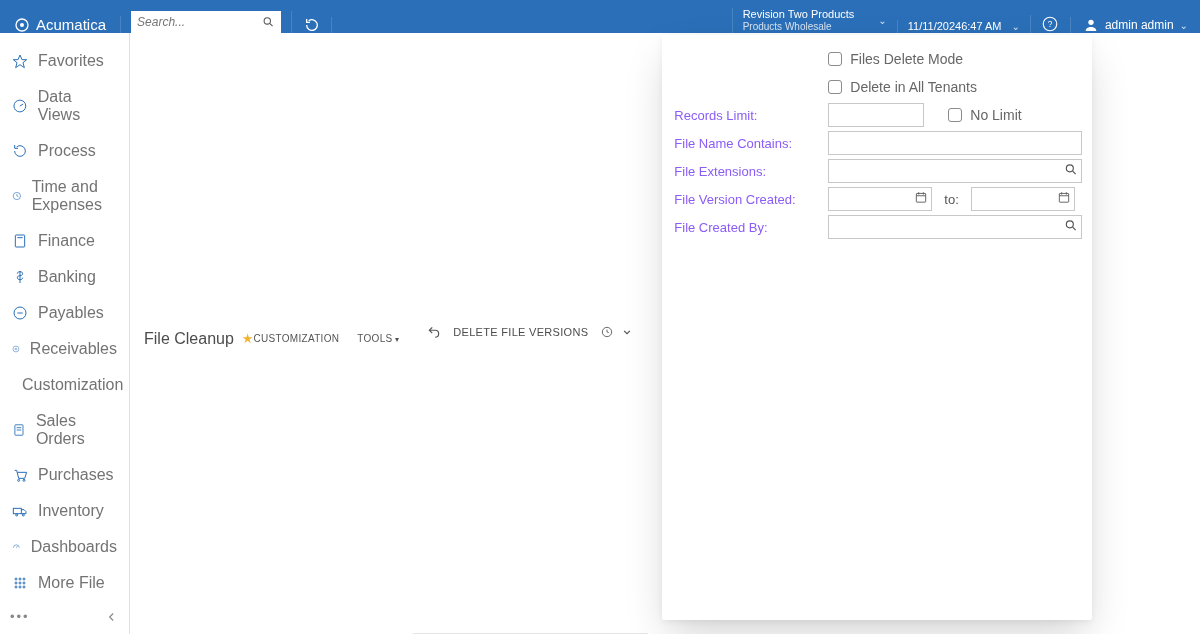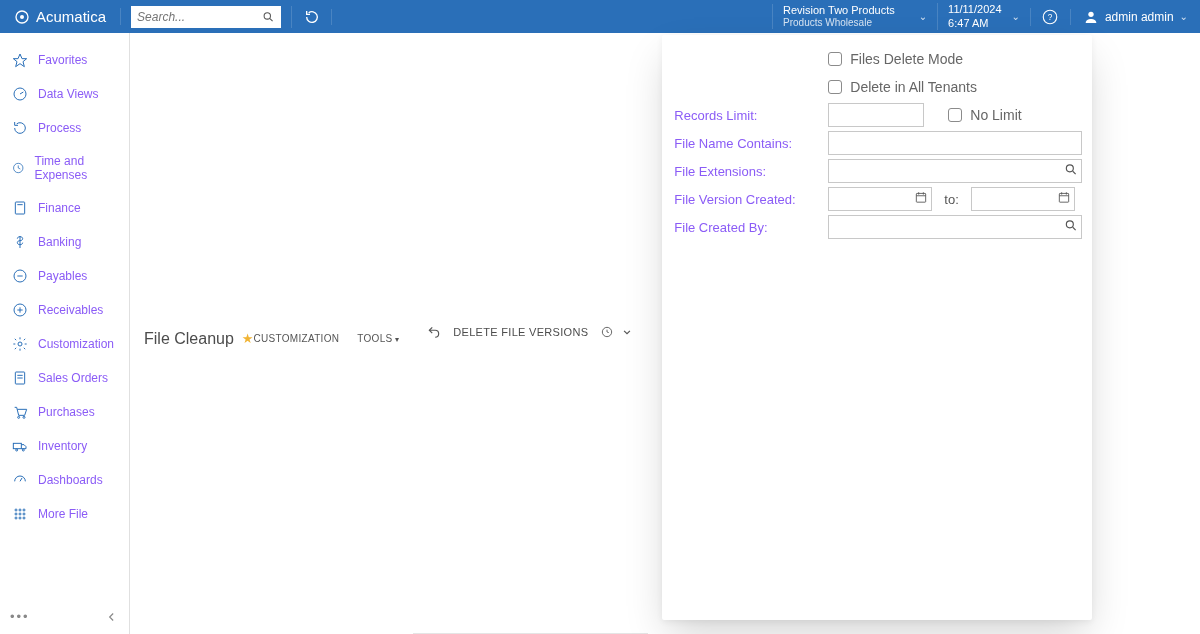--- a/index.html
+++ b/index.html
@@ -1,45 +1,45 @@
 <!DOCTYPE html>
 <html><head>
 <meta charset="utf-8">
 <style>
 * { box-sizing: border-box; margin: 0; padding: 0; }
 body { font-family: -apple-system, BlinkMacSystemFont, "Segoe UI", Arial, sans-serif; font-size: 13px; color: #333; background: #fff; width: 1200px; height: 634px; overflow: hidden; }
 
 
-.topbar { background: #2a6fb8; height: 33px; display: flex; align-items: center; color: #fff; }
+.topbar { background: #2a6fb8; height: 33px; display: flex; align-items: flex-end; color: #fff; }
 .logo-area { display: flex; align-items: center; padding: 0 14px; gap: 6px; font-size: 15px; font-weight: 400; border-right: 1px solid rgba(255,255,255,0.15); }
 .logo-area svg { width: 16px; height: 16px; }
 .search-area { display: flex; align-items: center; padding: 0 10px; border-right: 1px solid rgba(255,255,255,0.15); }
 .search-box { background: #fff; height: 22px; width: 150px; display: flex; align-items: center; padding: 0 6px; }
 .search-box input { border: none; outline: none; font-size: 12px; width: 100%; font-style: italic; color: #666; }
 .search-box svg { width: 14px; height: 14px; fill: #555; }
 .topbar-icon { display: flex; align-items: center; justify-content: center; width: 40px; border-right: 1px solid rgba(255,255,255,0.15); }
 .topbar-icon svg { width: 16px; height: 16px; stroke: #fff; fill: none; }
 .topbar-spacer { flex: 1; }
 .tenant-block { display: flex; align-items: center; padding: 0 10px; border-left: 1px solid rgba(255,255,255,0.15); gap: 24px; }
 .tenant-text { display: flex; flex-direction: column; font-size: 11px; line-height: 1.2; }
 .tenant-text .sub { font-size: 10px; opacity: 0.8; }
 .chev { font-size: 10px; opacity: 0.8; }
 .date-block { display: flex; align-items: center; padding: 0 10px; border-left: 1px solid rgba(255,255,255,0.15); gap: 10px; }
-.date-text { display: flex; flex-direction: column; font-size: 11px; line-height: 1.2; }
+.date-text { display: flex; flex-direction: row; font-size: 11px; line-height: 1.2; }
 .help-block { display: flex; align-items: center; justify-content: center; width: 40px; border-left: 1px solid rgba(255,255,255,0.15); }
 .help-block svg { width: 18px; height: 18px; }
 .user-block { display: flex; align-items: center; gap: 6px; padding: 0 12px; border-left: 1px solid rgba(255,255,255,0.15); font-size: 12px; }
 .user-block svg { width: 16px; height: 16px; fill: #fff; }
 
 
 .layout { display: flex; height: calc(634px - 33px); }
 
 
 .sidebar { width: 130px; border-right: 1px solid #e0e0e0; display: flex; flex-direction: column; padding-top: 10px; position: relative; }
-.side-item { display: flex; align-items: center; gap: 10px; padding: 9px 12px; color: #8b5cf6; font-size: 12px; cursor: pointer; }
+.side-item { display: flex; align-items: center; gap: 10px; padding: 9px 12px; color: #737373; font-size: 16px; cursor: pointer; }
 .side-item svg { width: 16px; height: 16px; stroke: #2a6fb8; fill: none; stroke-width: 1.5; }
 .side-footer { margin-top: auto; display: flex; align-items: center; justify-content: space-between; padding: 6px 10px 10px 10px; color: #888; }
 .side-footer svg { width: 14px; height: 14px; stroke: #888; fill: none; }
 
 
 .main { flex: 1; display: flex; flex-direction: row; position: relative; }
 .page-head { padding: 10px 14px 0 14px; display: flex; align-items: center; justify-content: space-between; }
 .page-title { font-size: 16px; color: #4c4c4c; display: flex; align-items: center; gap: 8px; }
 .star { color: #f1b434; font-size: 13px; }
 .page-links { display: flex; gap: 18px; font-size: 10px; color: #555; letter-spacing: 0.3px; }

